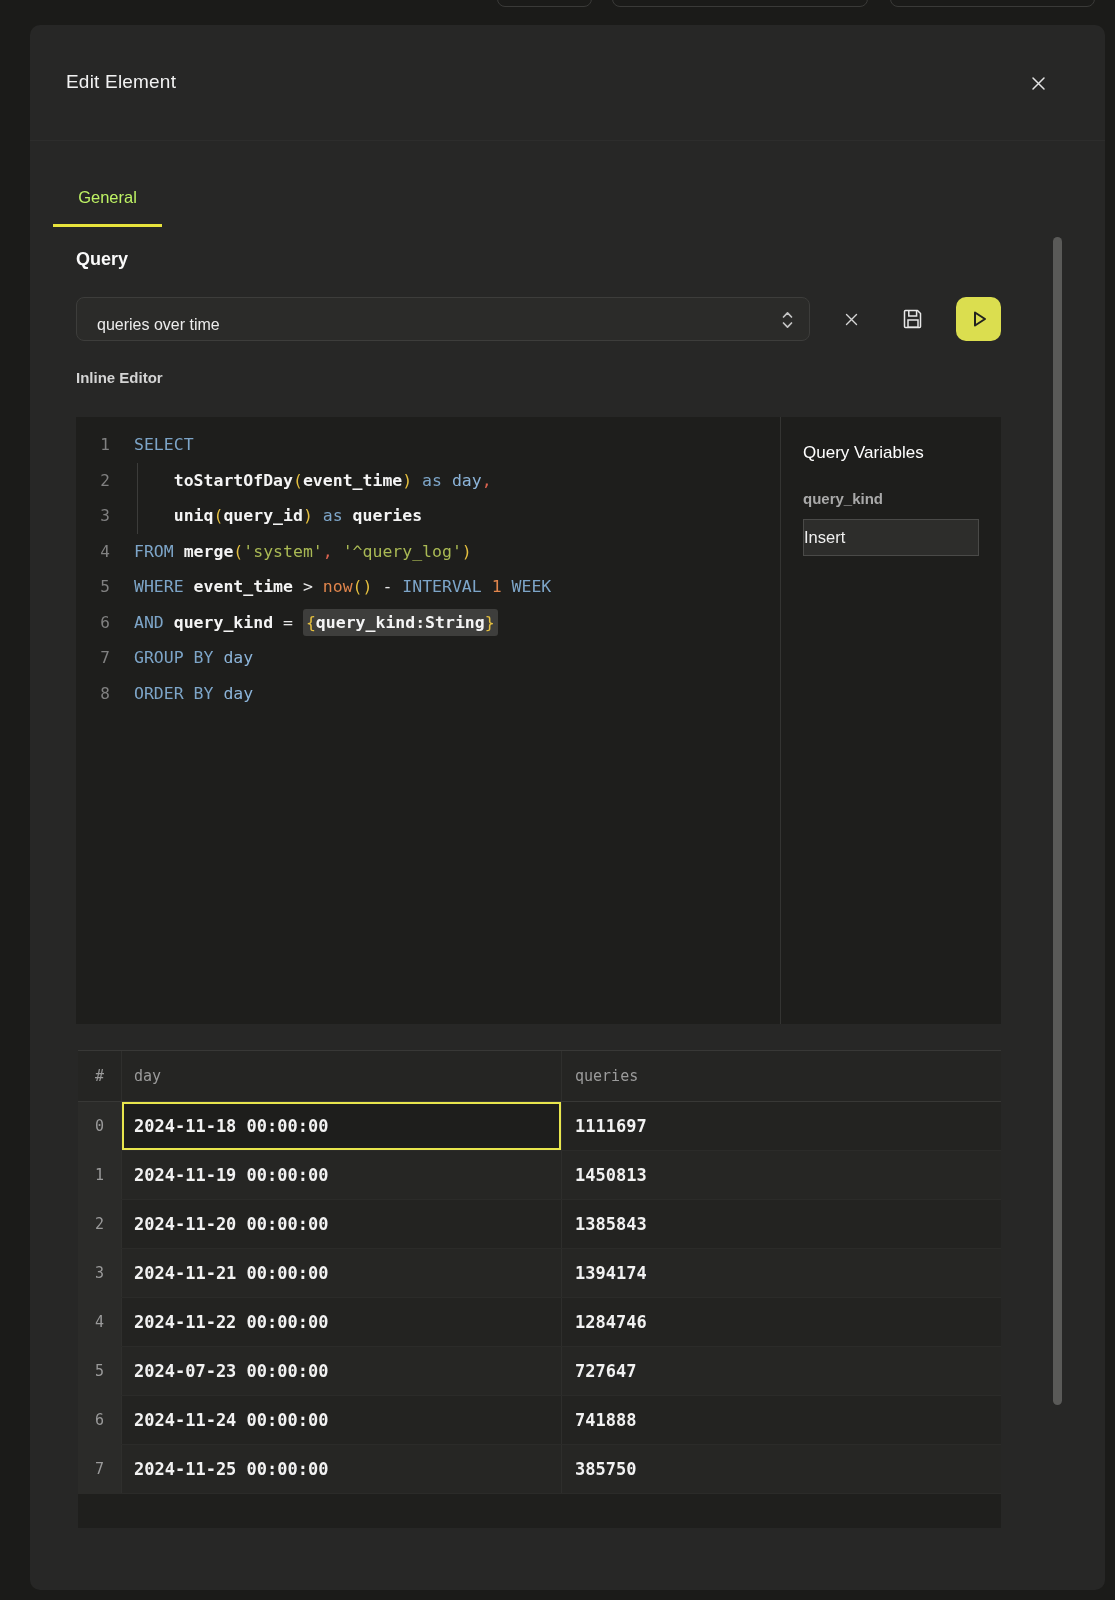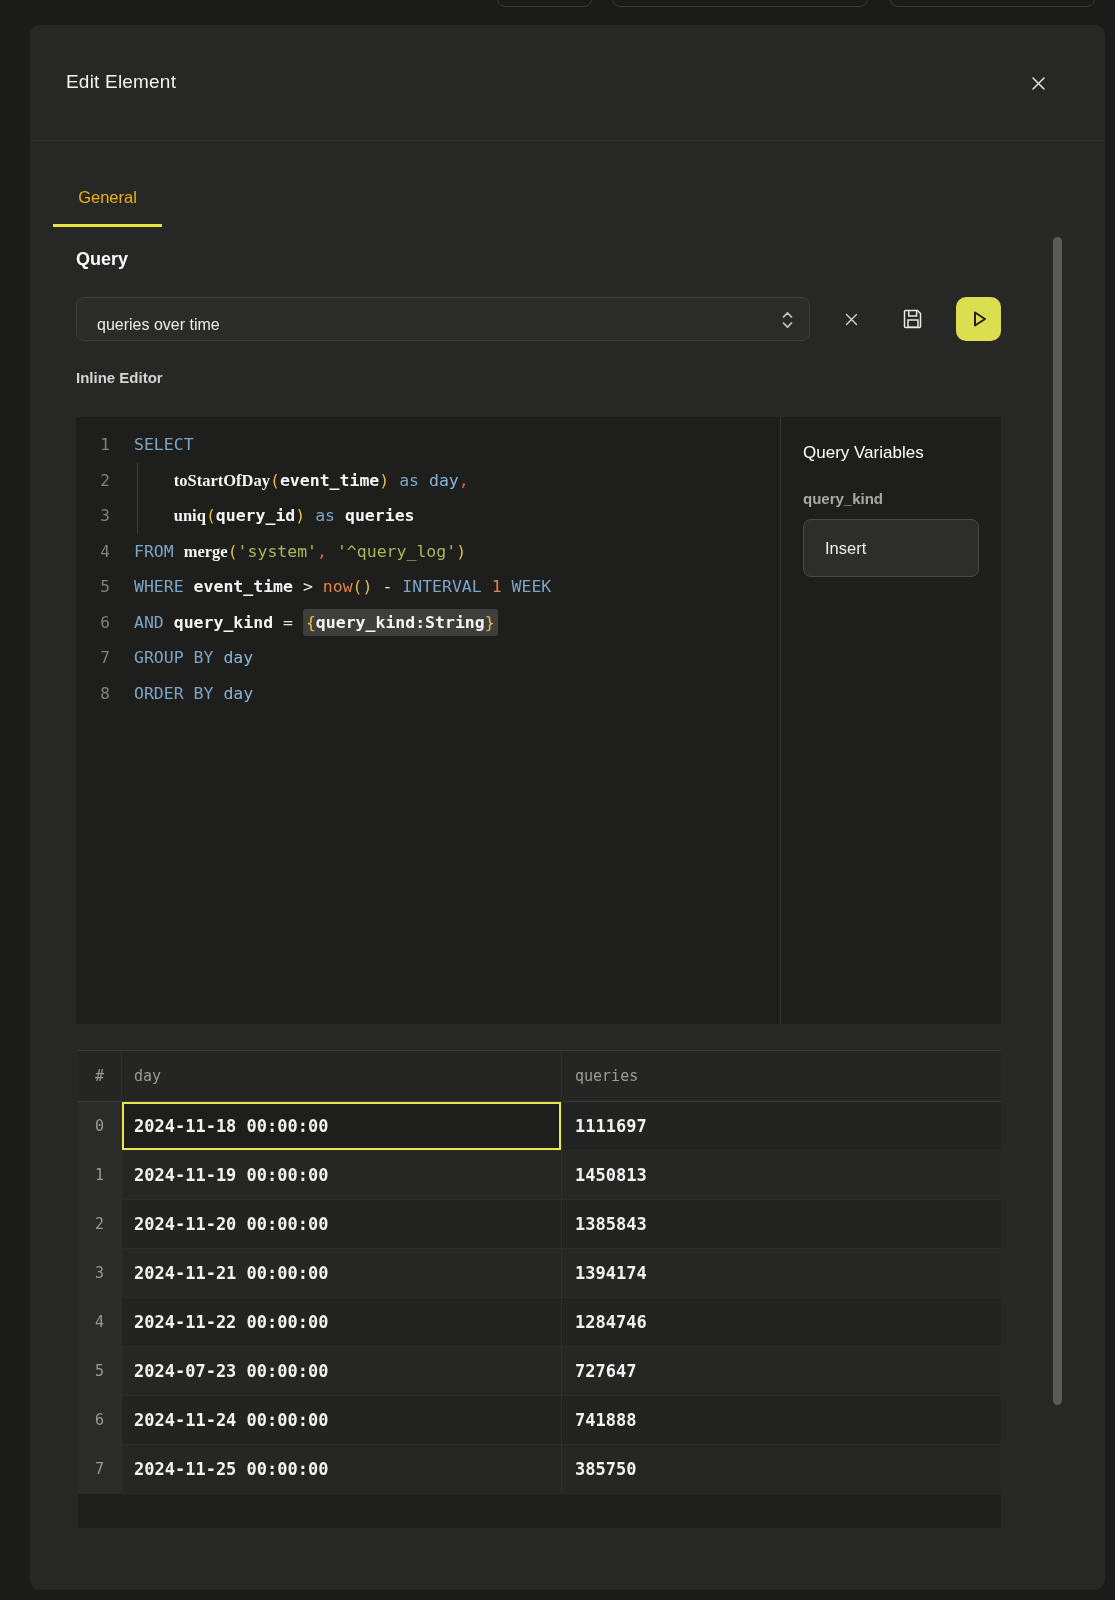--- a/index.html
+++ b/index.html
@@ -20,21 +20,21 @@
   .modal {
     position:absolute; left:30px; top:25px; width:1075px; height:1565px;
     background:#272726; border-radius:10px;
   }
 
   .modal-title { position:absolute; left:36px; top:46px; font-size:19px; font-weight:500; color:#f2f2f2; letter-spacing:.2px; }
   .close-btn { position:absolute; right:55px; top:46px; width:24px; height:24px; background:none; border:none; cursor:pointer; display:flex; align-items:center; justify-content:center; }
   .header-divider { position:absolute; left:0; top:115px; width:100%; height:1px; background:#2d2d2c; }
 
   .tab { position:absolute; left:23px; top:146px; width:109px; height:56px; display:flex; align-items:center; justify-content:center;
-         font-size:16.5px; font-weight:500; color:#eab308; border-bottom:3px solid #e7e33c; cursor:pointer; }
+         font-size:16.5px; font-weight:500; color:#bef264; border-bottom:3px solid #e7e33c; cursor:pointer; }
 
   .query-heading { position:absolute; left:46px; top:224px; font-size:18px; font-weight:700; color:#fafafa; }
 
   .select-row { position:absolute; left:46px; top:272px; width:925px; height:44px; }
   .query-select { position:absolute; left:0; top:0; width:734px; height:44px; background:#2b2b29; border:1px solid #3d3d3b; border-radius:8px;
                   display:flex; align-items:center; padding:12px 40px 0 20px; cursor:pointer; }
   .query-select .value { font-size:16px; color:#ececec; }
   .select-chevrons { position:absolute; right:15px; top:12px; }
   .icon-btn { position:absolute; top:0; width:30px; height:44px; background:none; border:none; display:flex; align-items:center; justify-content:center; cursor:pointer; }
   .clear-btn { left:760px; }
@@ -47,37 +47,37 @@
   .editor { position:absolute; left:46px; top:392px; width:925px; height:607px; background:#1e1e1c; display:flex; }
   .code-area { flex:1 1 auto; padding-top:10px; overflow:hidden; cursor:text; }
   .code-line { display:flex; position:relative; height:35.5px; line-height:35.5px;
                font-family:"DejaVu Sans Mono", monospace; font-size:16.5px; white-space:pre; }
   .line-num { width:58px; flex:0 0 58px; text-align:right; padding-right:24px; color:#818181; font-size:16px; }
   .line-code { flex:1; }
   .code-line.guide::before { content:""; position:absolute; left:61px; top:0; bottom:0; width:1px; background:#3c3c3a; }
 
   .tk-kw   { color:#7da5c8; }
   .tk-kw2  { color:#8cb4d9; }
-  .tk-fn   { color:#f4f4f4; font-weight:700;font-family:Liberation Serif, serif; }
+  .tk-fn   { color:#f4f4f4; font-weight:700; }
   .tk-id   { color:#f4f4f4; font-weight:700; }
   .tk-op   { color:#e8e8e8; }
   .tk-pl   { color:#e8e8e8; }
   .tk-par  { color:#e4bf3f; }
   .tk-str  { color:#a9b954; }
   .tk-num  { color:#e0854c; }
   .tk-com  { color:#dd6450; }
   .tk-vopen  { color:#e4bf3f; background:#3e3e3c; padding:4px 0 4px 3px; border-radius:3px 0 0 3px; }
   .tk-vname  { color:#f4f4f4; font-weight:700; background:#3e3e3c; padding:4px 0; }
   .tk-vclose { color:#e4bf3f; background:#3e3e3c; padding:4px 3px 4px 0; border-radius:0 3px 3px 0; }
 
   .qv-panel { flex:0 0 221px; border-left:1px solid #343432; padding:26px 22px; }
   .qv-title { font-size:17px; font-weight:500; color:#ffffff; }
   .qv-varname { margin-top:27px; font-size:15px; font-weight:600; color:#a9a9a9; }
-  .qv-insert { margin-top:12px; width:100%; height:58px; background:#2d2d2b; border:1px solid #4a4a48; border-radius:8px;
-               color:#f0f0f0; font-size:16.5px; font-family:"Liberation Sans",sans-serif; text-align:left; padding-left:21px; cursor:pointer; }
+  .qv-insert { margin-top:12px; width:100%; height:37px; background:#2d2d2b; border:1px solid #4a4a48; border-radius:0;
+               color:#f0f0f0; font-size:16.5px; font-family:"Liberation Sans",sans-serif; text-align:left; cursor:pointer; }
 
   .result-table { position:absolute; left:48px; top:1025px; width:923px;
                   font-family:"DejaVu Sans Mono", monospace; }
   .thead { display:flex; height:52px; background:#252523; border-top:1px solid #383836; border-bottom:1px solid #383836; }
   .th { display:flex; align-items:center; color:#9b9b9b; font-size:15px; }
   .th-n { flex:0 0 44px; justify-content:center; border-right:1px solid #2f2f2d; }
   .th-day { flex:0 0 440px; padding-left:12px; border-right:1px solid #2f2f2d; }
   .th-q { flex:1; padding-left:13px; }
   .trow { display:flex; height:49px; border-bottom:1px solid #2b2b29; }
   .trow.even { background:#232321; }

